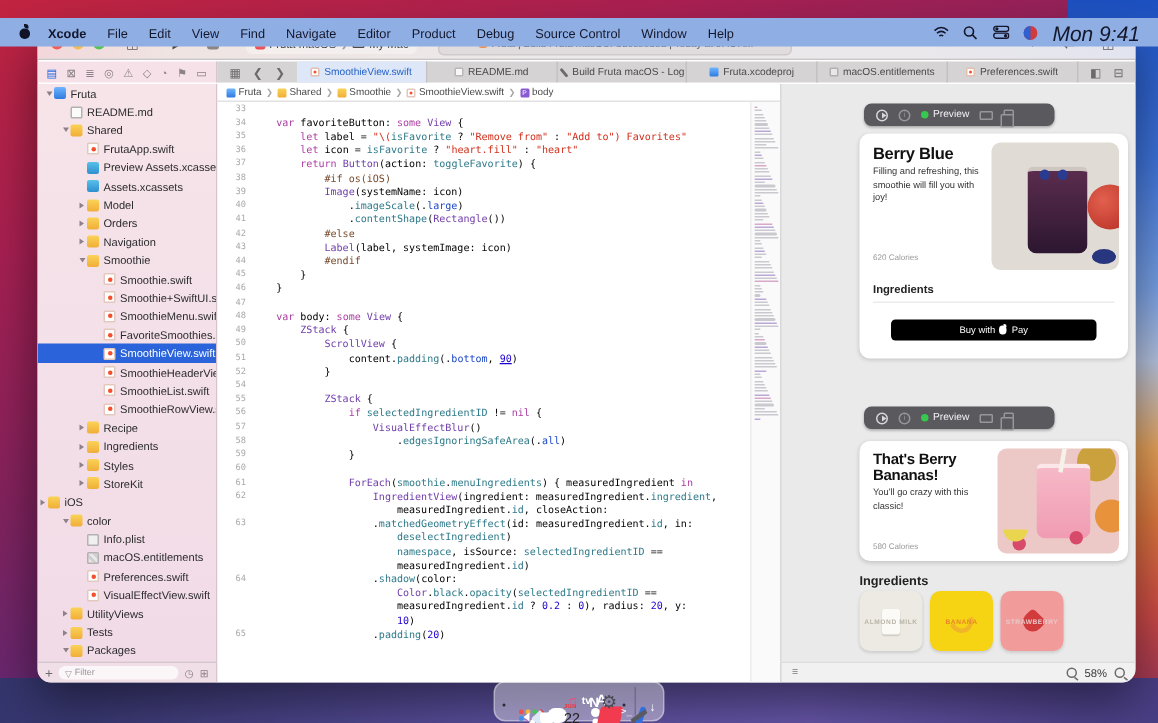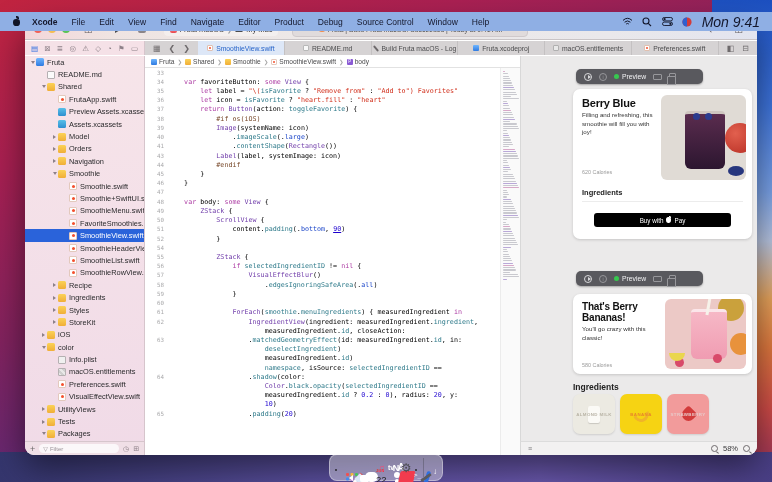--- a/index.html
+++ b/index.html
@@ -481,21 +481,21 @@
             <span class="ic ic-folder"></span>
             <span>Styles</span>
           </div>
           <div class="srow" style="padding-left: 26px;">
             <span class="tri">
               <i class="tr-r"></i>
             </span>
             <span class="ic ic-folder"></span>
             <span>StoreKit</span>
           </div>
-          <div class="srow" style="padding-left: 15px;">
+          <div class="srow" style="padding-left: 0;">
             <span class="tri">
               <i class="tr-r"></i>
             </span>
             <span class="ic ic-folder"></span>
             <span>iOS</span>
           </div>
           <div class="srow" style="padding-left: 15px;">
             <span class="tri">
               <i class="tr-d"></i>
             </span>
@@ -614,20 +614,24 @@
           </div>
           <div class="crow">
             <span class="ln">40</span>
             <span class="ct"><span style="color: rgb(0, 0, 0);">                .</span><span style="color: rgb(46, 122, 138);">imageScale</span><span style="color: rgb(0, 0, 0);">(.</span><span style="color: rgb(28, 70, 201);">large</span><span style="color: rgb(0, 0, 0);">)</span></span>
           </div>
           <div class="crow">
             <span class="ln">41</span>
             <span class="ct"><span style="color: rgb(0, 0, 0);">                .</span><span style="color: rgb(46, 122, 138);">contentShape</span><span style="color: rgb(0, 0, 0);">(</span><span style="color: rgb(112, 61, 170);">Rectangle</span><span style="color: rgb(0, 0, 0);">())</span></span>
           </div>
           <div class="crow">
+            <span class="ln">42</span>
+            <span class="ct"><span style="color: rgb(0, 0, 0);">            </span><span style="color: rgb(120, 73, 42);">#else</span></span>
+          </div>
+          <div class="crow">
             <span class="ln">43</span>
             <span class="ct"><span style="color: rgb(0, 0, 0);">            </span><span style="color: rgb(112, 61, 170);">Label</span><span style="color: rgb(0, 0, 0);">(label, systemImage: icon)</span></span>
           </div>
           <div class="crow">
             <span class="ln">44</span>
             <span class="ct"><span style="color: rgb(0, 0, 0);">            </span><span style="color: rgb(120, 73, 42);">#endif</span></span>
           </div>
           <div class="crow">
             <span class="ln">45</span>
             <span class="ct"><span style="color: rgb(0, 0, 0);">        }</span></span>
@@ -703,25 +707,25 @@
           <div class="crow">
             <span class="ln">63</span>
             <span class="ct"><span style="color: rgb(0, 0, 0);">                    .</span><span style="color: rgb(46, 122, 138);">matchedGeometryEffect</span><span style="color: rgb(0, 0, 0);">(id: measuredIngredient.</span><span style="color: rgb(46, 122, 138);">id</span><span style="color: rgb(0, 0, 0);">, in:</span></span>
           </div>
           <div class="crow">
             <span class="ln"></span>
             <span class="ct"><span style="color: rgb(0, 0, 0);">                        </span><span style="color: rgb(46, 122, 138);">deselectIngredient</span><span style="color: rgb(0, 0, 0);">)</span></span>
           </div>
           <div class="crow">
             <span class="ln"></span>
+            <span class="ct"><span style="color: rgb(0, 0, 0);">                        </span><span style="color: rgb(46, 122, 138);">namespace</span><span style="color: rgb(0, 0, 0);">, isSource: </span><span style="color: rgb(46, 122, 138);">selectedIngredientID</span><span style="color: rgb(0, 0, 0);"> ==</span></span>
+          </div>
+          <div class="crow">
+            <span class="ln"></span>
             <span class="ct"><span style="color: rgb(0, 0, 0);">                        measuredIngredient.</span><span style="color: rgb(46, 122, 138);">id</span><span style="color: rgb(0, 0, 0);">)</span></span>
-          </div>
-          <div class="crow">
-            <span class="ln"></span>
-            <span class="ct"><span style="color: rgb(0, 0, 0);">                        </span><span style="color: rgb(46, 122, 138);">namespace</span><span style="color: rgb(0, 0, 0);">, isSource: </span><span style="color: rgb(46, 122, 138);">selectedIngredientID</span><span style="color: rgb(0, 0, 0);"> ==</span></span>
           </div>
           <div class="crow">
             <span class="ln">64</span>
             <span class="ct"><span style="color: rgb(0, 0, 0);">                    .</span><span style="color: rgb(46, 122, 138);">shadow</span><span style="color: rgb(0, 0, 0);">(color:</span></span>
           </div>
           <div class="crow">
             <span class="ln"></span>
             <span class="ct"><span style="color: rgb(0, 0, 0);">                        </span><span style="color: rgb(112, 61, 170);">Color</span><span style="color: rgb(0, 0, 0);">.</span><span style="color: rgb(46, 122, 138);">black</span><span style="color: rgb(0, 0, 0);">.</span><span style="color: rgb(46, 122, 138);">opacity</span><span style="color: rgb(0, 0, 0);">(</span><span style="color: rgb(46, 122, 138);">selectedIngredientID</span><span style="color: rgb(0, 0, 0);"> ==</span></span>
           </div>
           <div class="crow">

